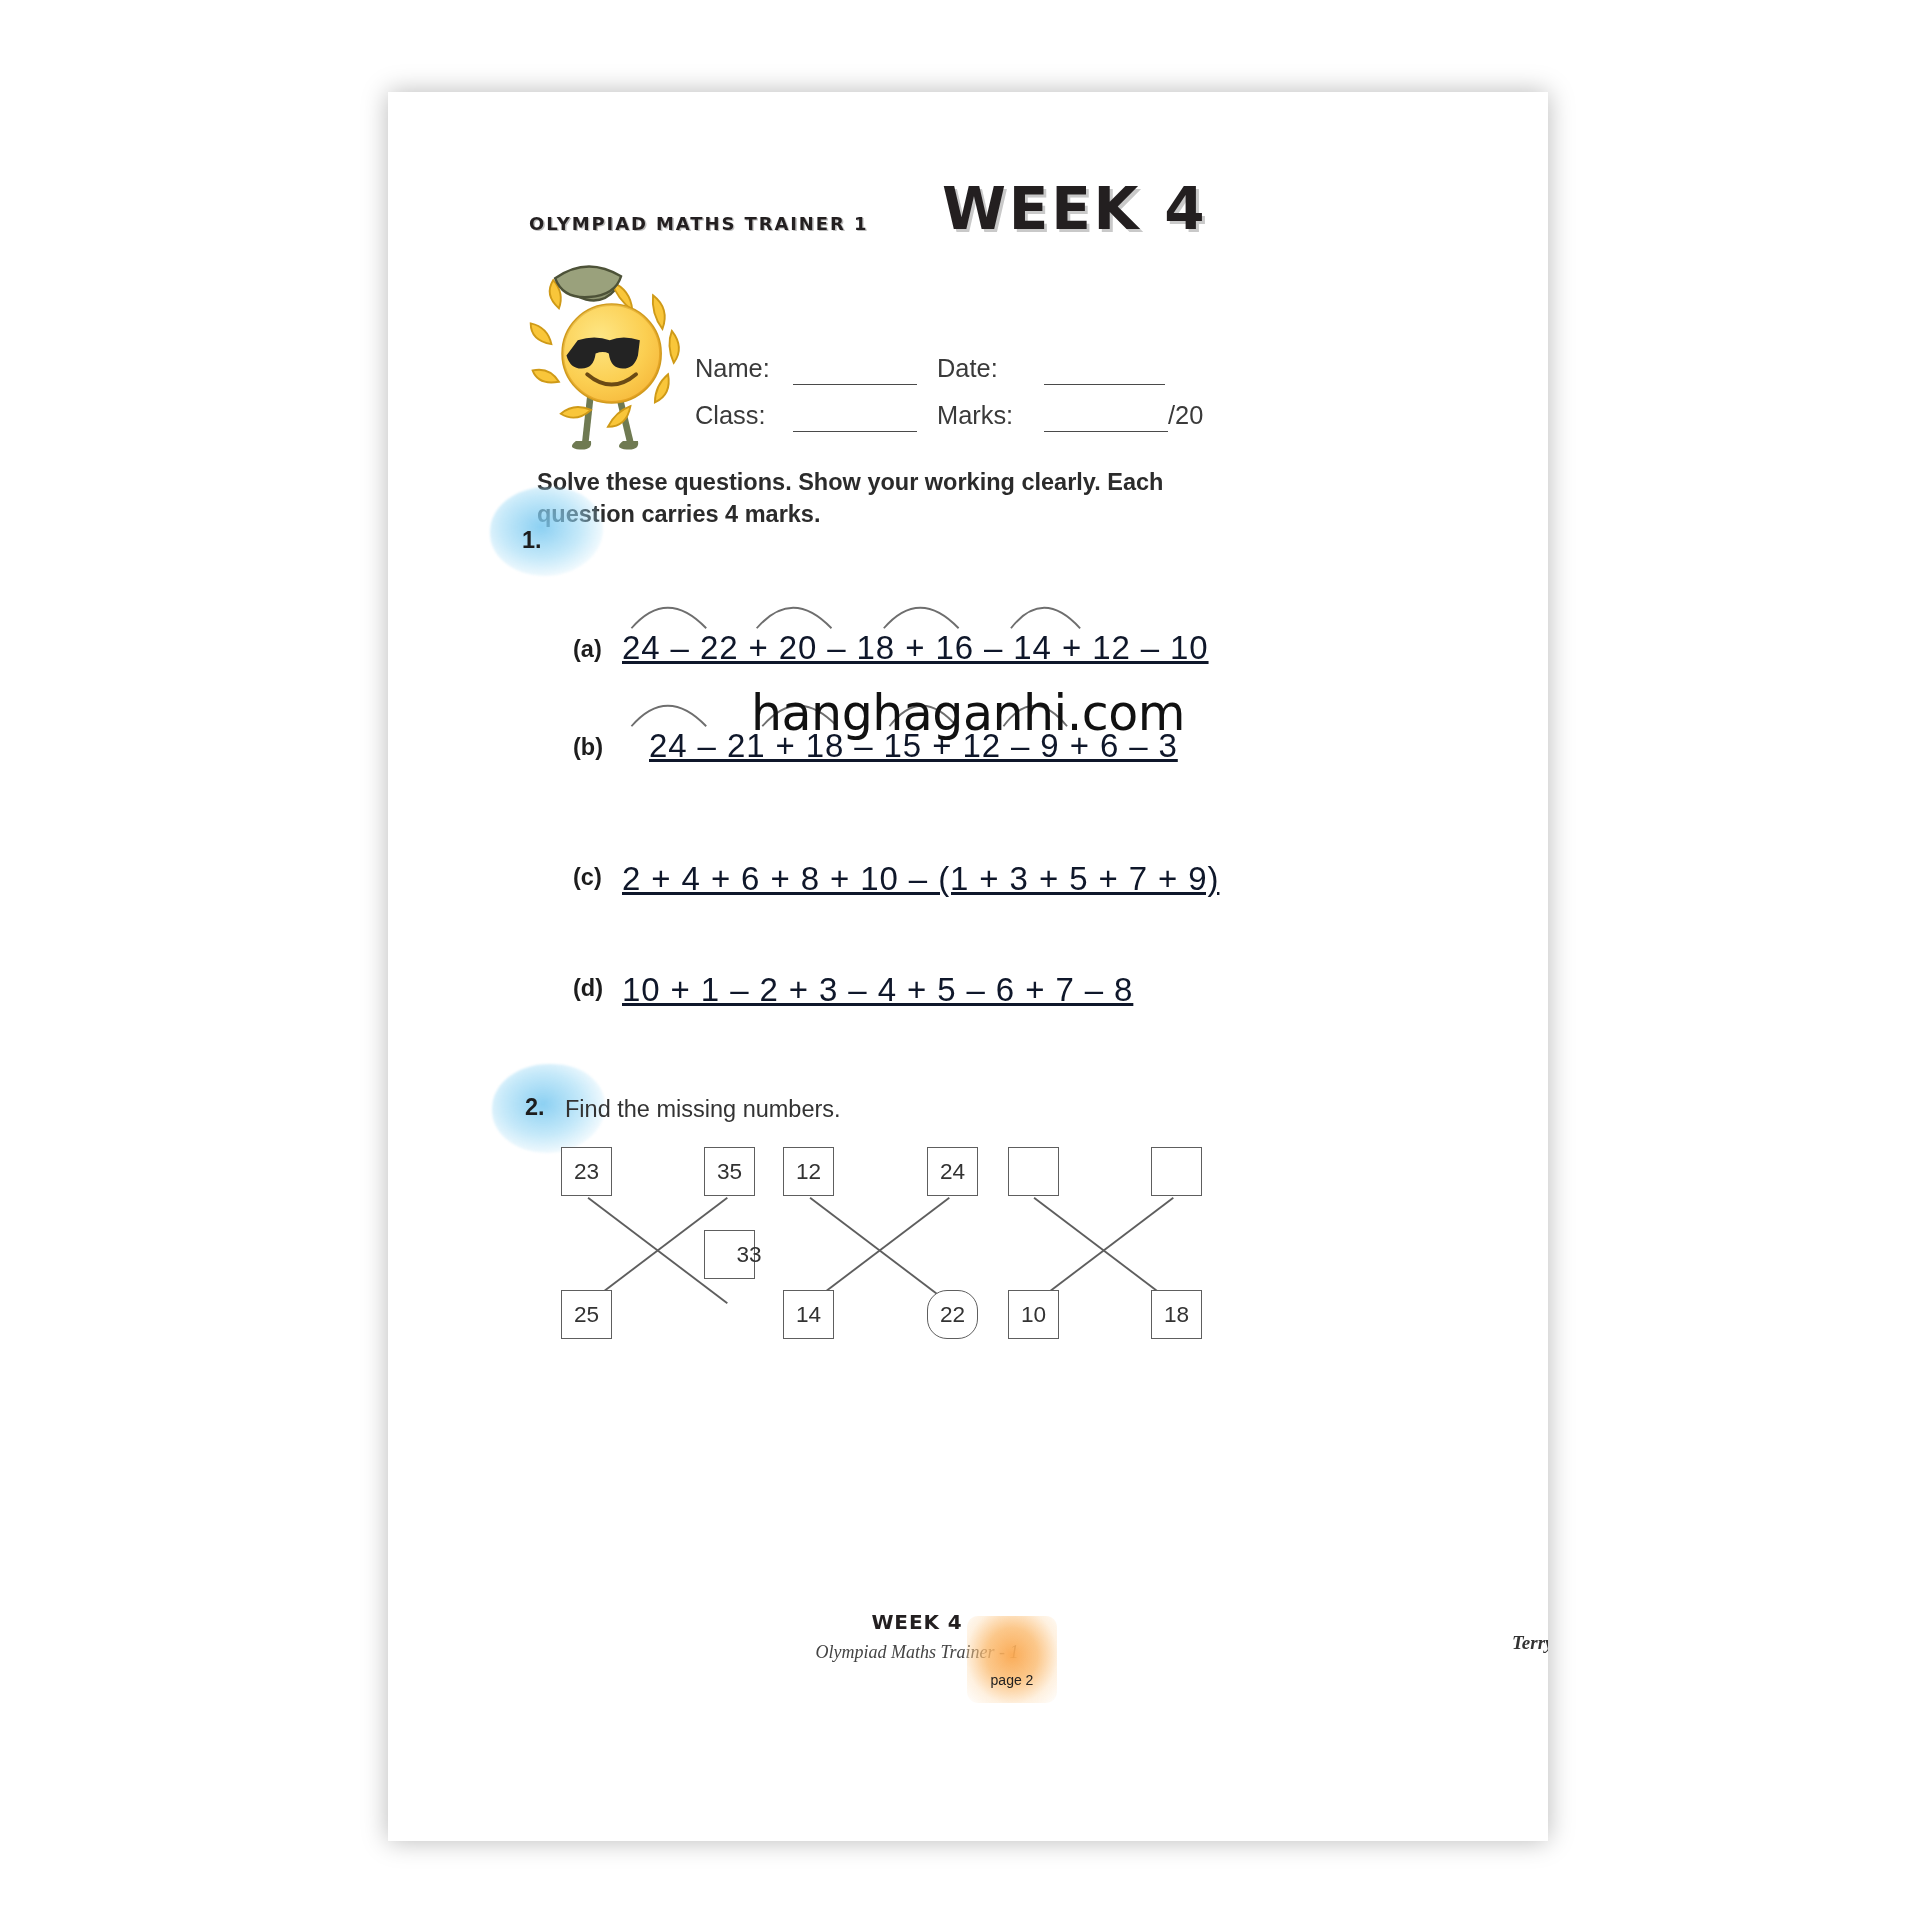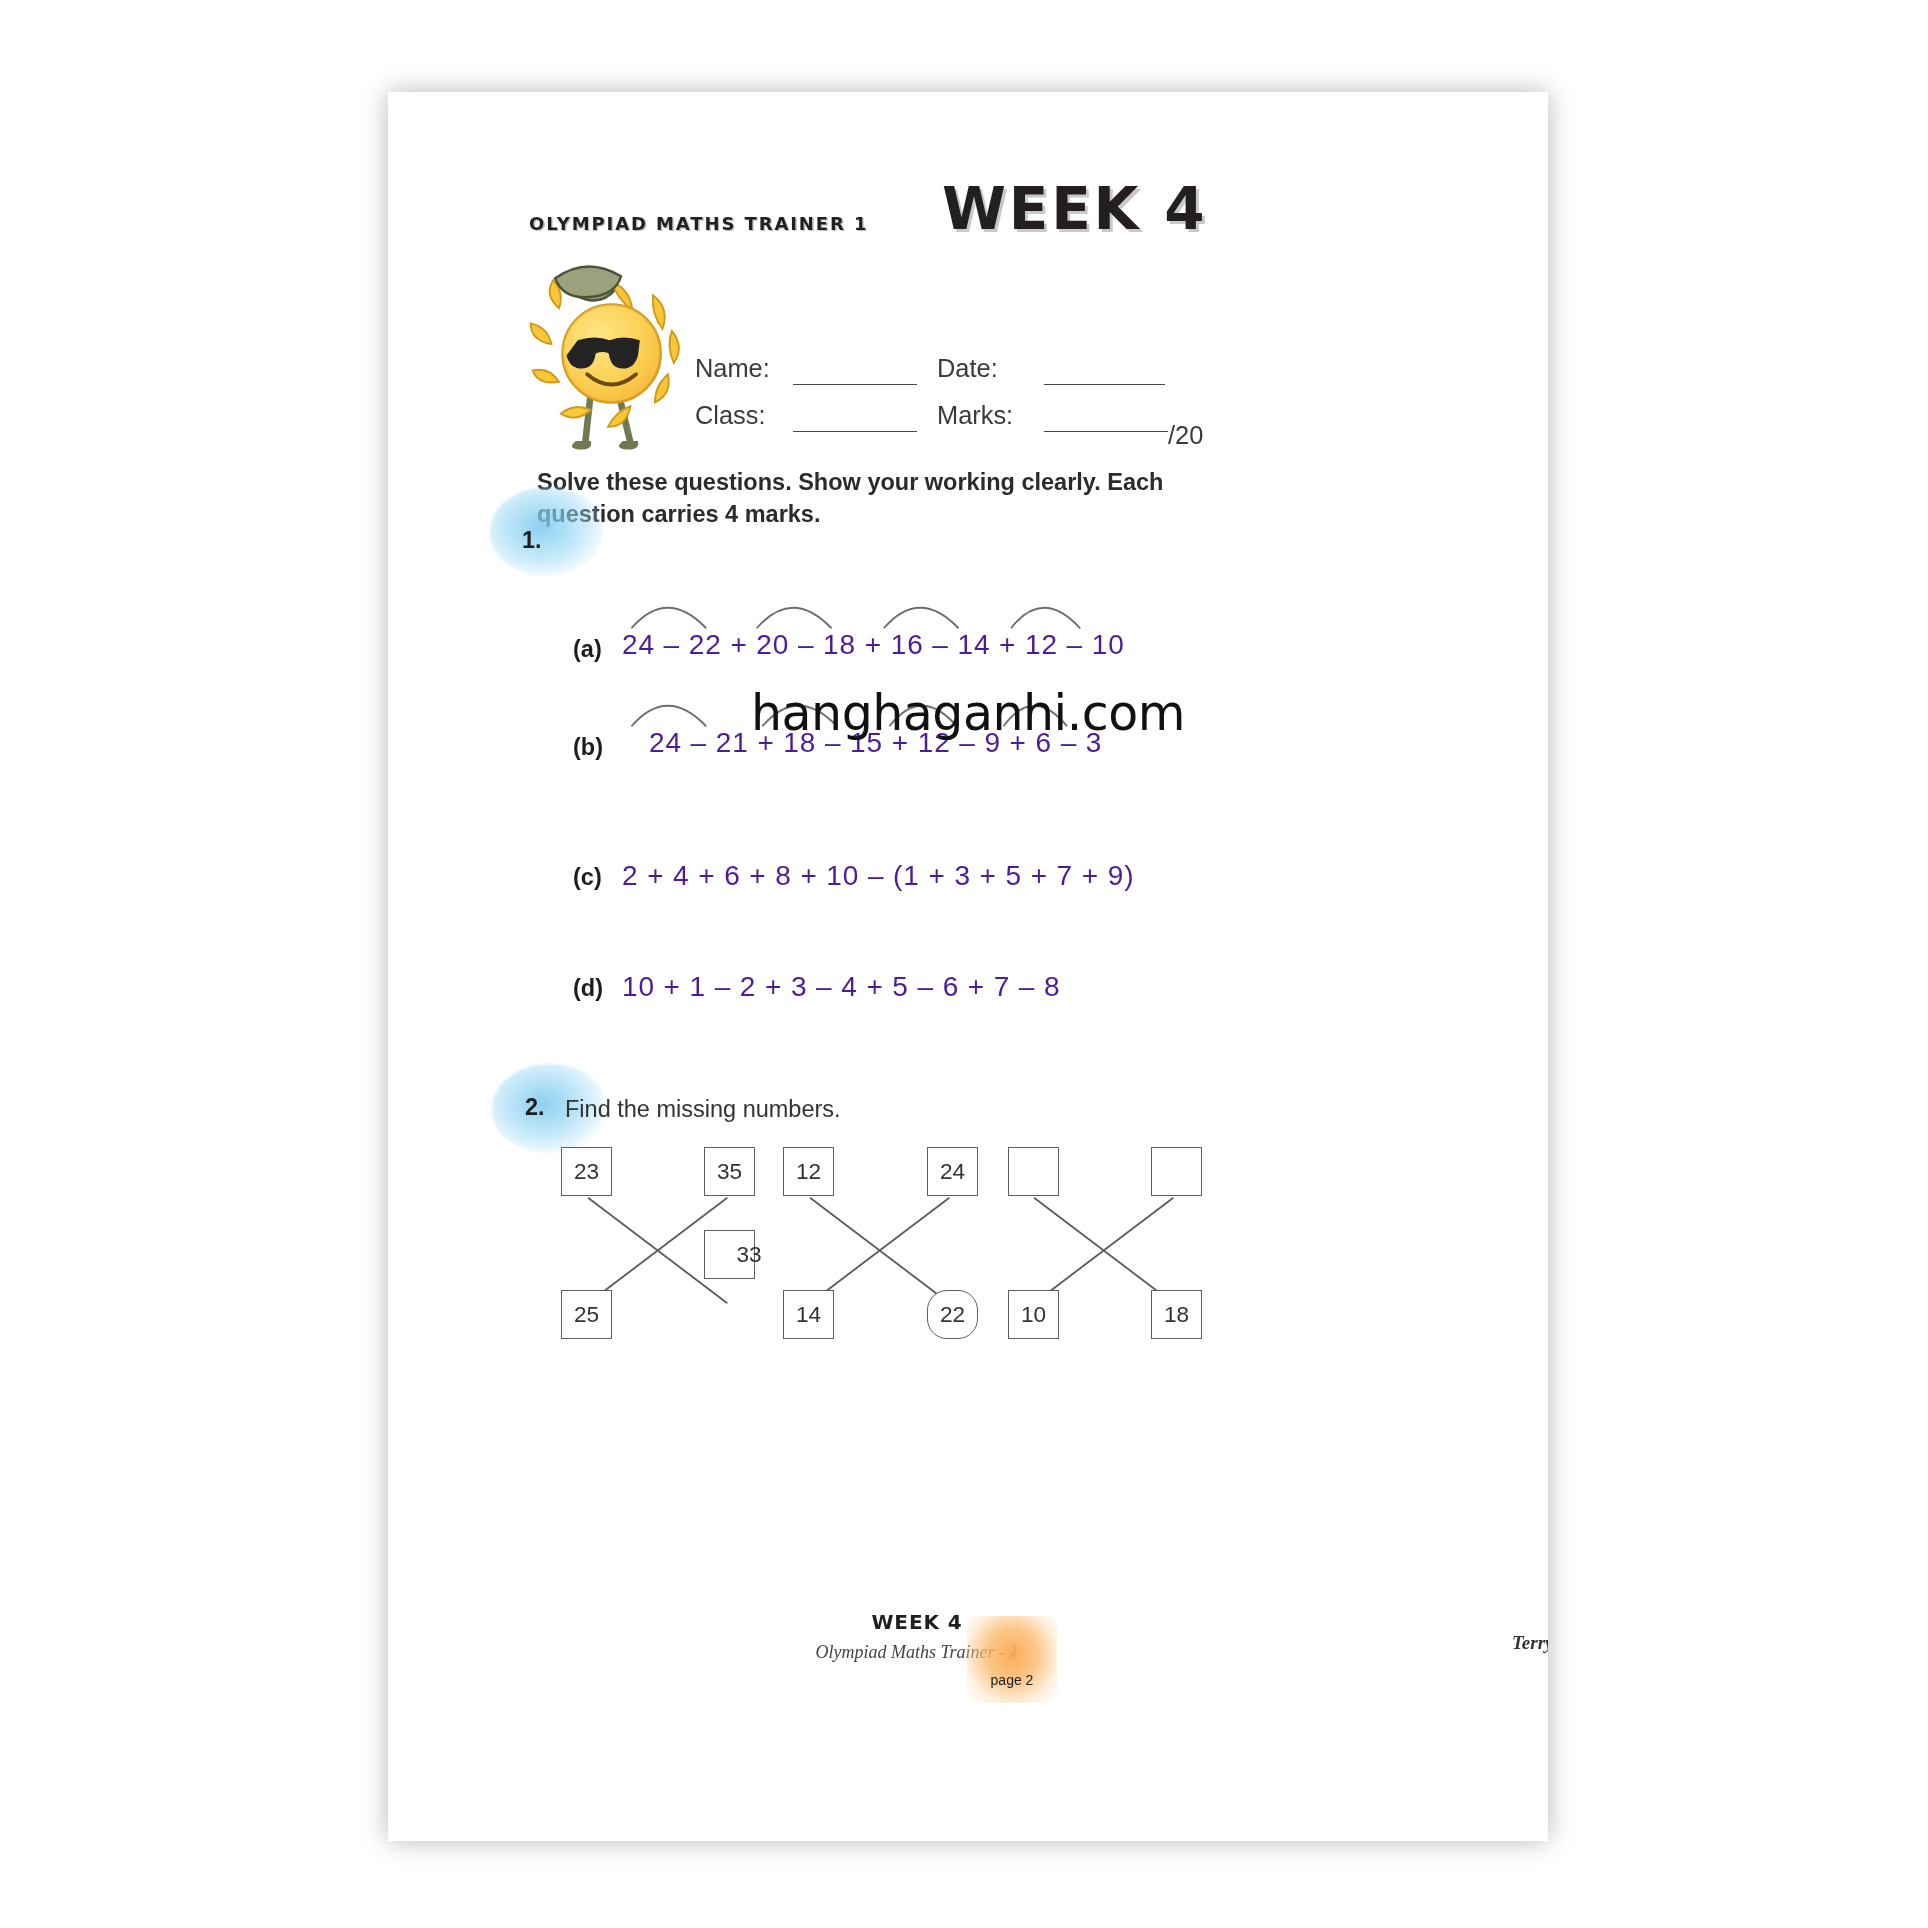--- a/index.html
+++ b/index.html
@@ -68,21 +68,20 @@
   }
   .field-line {
     position: absolute;
     border-bottom: 1.9px solid #4a4a4a;
     height: 0;
   }
   .marks-total {
     position: absolute;
     font-size: 25.4px;
     color: #3a3a3a;
-    margin-top: 20px;
   }
   
   .instructions {
     position: absolute;
     left: 149px;
     top: 375px;
     width: 716px;
     font-size: 23.5px;
     font-weight: bold;
     color: #2b2b2b;
@@ -110,24 +109,25 @@
     filter: blur(0.9px);
   }
   .letter {
     position: absolute;
     font-size: 23.5px;
     font-weight: bold;
     color: #1d1d1d;
   }
   .expr {
     position: absolute;
-    font-size: 28px;
-    color: #4c1d95;
+    font-size: 33px;
+    color: #0f172a;
     white-space: nowrap;
     letter-spacing: 0.9px;
+    text-decoration: underline;
   }
   .arcs {
     position: absolute;
   }
   
   .watermark {
     position: absolute;
     left: 50%;
     transform: translateX(-50%);
     top: 593px;

